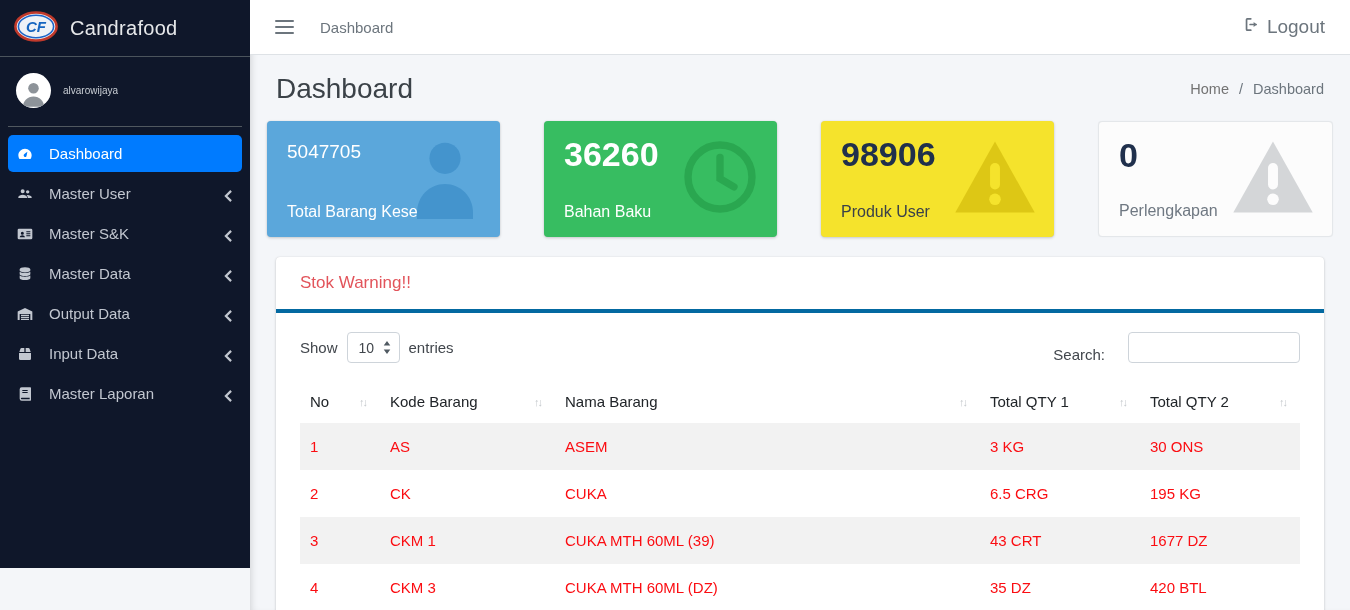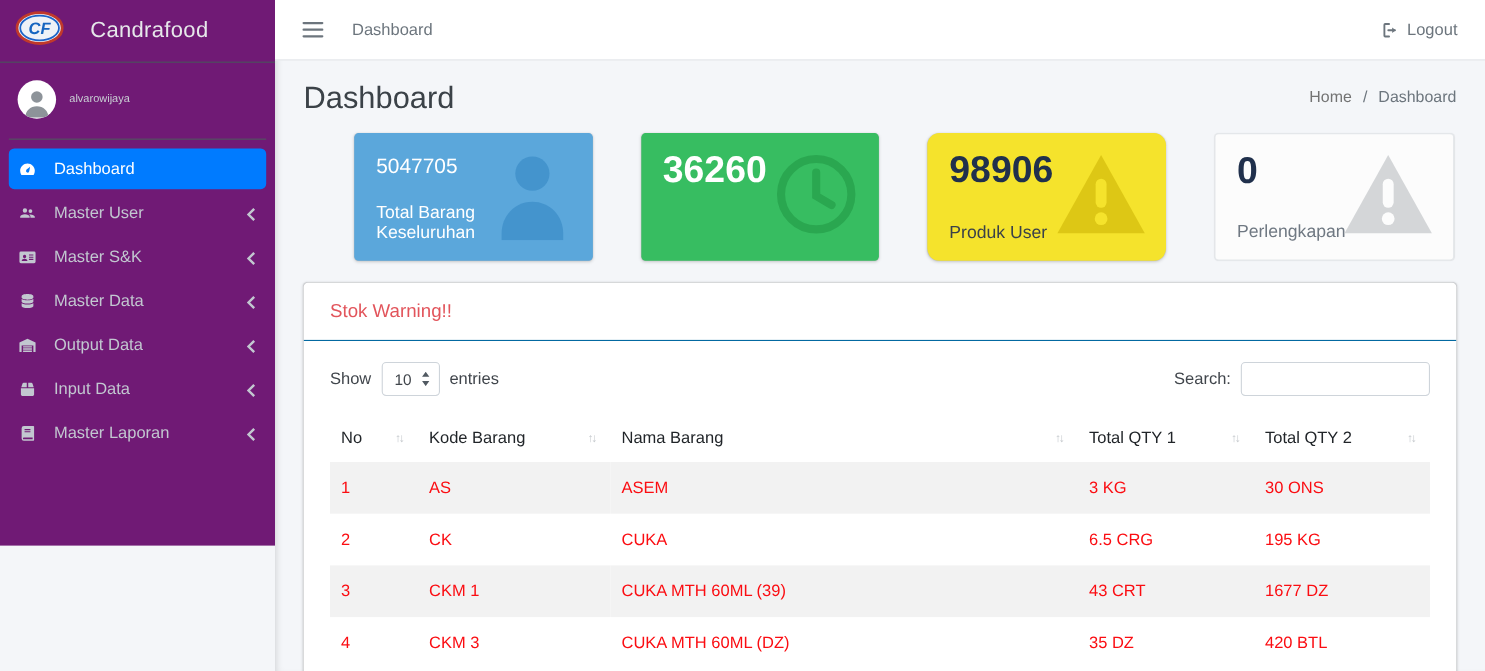--- a/index.html
+++ b/index.html
@@ -1,25 +1,25 @@
 <!DOCTYPE html>
 <html><head>
 <meta charset="utf-8">
 <style>
   * { margin:0; padding:0; box-sizing:border-box; }
   html,body { width:1350px; height:610px; overflow:hidden;
     font-family:"Liberation Sans", sans-serif; background:#f4f6f9; }
   .app { display:flex; width:1350px; height:610px; }
 
   
-  .sidebar { width:250px; min-width:250px; background:#701a75; color:#c2c7d0; height:496px; }
+  .sidebar { width:250px; min-width:250px; background:#0f172a; color:#c2c7d0; height:568px; }
   .brand { height:57px; display:flex; align-items:center; padding:0 14px;
     border-bottom:1px solid #4b545c; }
   .brand-logo { margin-right:12px; flex:0 0 auto; }
-  .brand-name { font-size:20px; color:#e6e8ea; letter-spacing:.3px;margin-left:12px; }
+  .brand-name { font-size:20px; color:#e6e8ea; letter-spacing:.3px; }
   .user-panel { display:flex; align-items:center; padding:16px 14px 18px 16px; }
   .avatar { width:35px; height:35px; border-radius:50%; background:#fff; overflow:hidden;
     display:flex; align-items:flex-end; justify-content:center; margin-right:12px; }
   .user-name { font-size:10px; color:#c9ced4; }
   .sidebar-divider { border-top:1px solid #50585f; margin:0 8px; }
   .nav { padding:8px; }
   .nav-item { display:flex; align-items:center; padding:10px 8px; border-radius:5px;
     margin-bottom:3px; font-size:15px; color:#c2c7d0; cursor:pointer; }
   .nav-item.active { background:#007bff; color:#fff; }
   .nav-icon { width:22px; height:17px; margin-right:11px; display:flex; align-items:center; }
@@ -29,68 +29,68 @@
   .chev svg { width:9px; height:12px; stroke:currentColor; fill:none; stroke-width:2.6; }
 
   
   .main { flex:1; display:flex; flex-direction:column; box-shadow:inset 6px 0 8px -6px rgba(0,0,0,.18); }
   .topnav { height:55px; background:#fff; border-bottom:1px solid #dee2e6;
     display:flex; align-items:center; padding:0 25px; }
   .hamburger { width:19px; display:flex; flex-direction:column; gap:3.5px; cursor:pointer; }
   .hamburger span { height:2.4px; background:#6c757d; border-radius:1px; }
   .topnav-link { margin-left:26px; color:#6c757d; font-size:15px; text-decoration:none; }
   .topnav-right { margin-left:auto; display:flex; align-items:flex-start; gap:7px;
-    color:#6c757d; font-size:15px; cursor:pointer; }
+    color:#6c757d; font-size:19px; cursor:pointer; }
   .topnav-right svg { width:17px; height:17px; }
 
   .content { flex:1; padding:0; overflow:hidden; }
   .content-header { display:flex; align-items:center; justify-content:space-between;
     padding:18px 26px 16px 26px; }
   .page-title { font-size:28px; color:#3b4248; font-weight:400; }
   .breadcrumb { font-size:14.5px; color:#6c757d; }
   .breadcrumb a { color:#737373; text-decoration:none; }
   .breadcrumb .sep { margin:0 6px; }
 
   
-  .cards { display:flex; gap:44px; padding:0 28px;margin-left:44px; }
+  .cards { display:flex; gap:44px; padding:0 17px; }
   .card-stat { flex:1; height:116px; border-radius:4px; position:relative; padding:14px 20px 16px 20px;
     box-shadow:0 0 1px rgba(0,0,0,.13), 0 1px 3px rgba(0,0,0,.18);
     display:flex; flex-direction:column; justify-content:space-between; }
   .card-blue   { background:#5ba7db; color:#fff; }
   .card-green  { background:#37bd61; color:#fff; }
-  .card-yellow { background:#f5e32c; color:#20304c;border-radius:11px; }
+  .card-yellow { background:#f5e32c; color:#20304c; }
   .card-white  { background:#fcfcfc; border:1px solid #e4e7ea; color:#20304c;
     box-shadow:0 0 1px rgba(0,0,0,.08); }
   .stat-value { font-size:34px; font-weight:700; line-height:1.15; }
   .card-blue .stat-value { font-size:19px; font-weight:400; margin-top:6px; }
   .stat-label { font-size:16px; }
   .card-yellow .stat-label { color:#3a4149; }
   .card-white  .stat-label { color:#6f7882; }
   .stat-icon { position:absolute; right:16px; top:50%; transform:translateY(-50%); }
   .card-blue  .stat-icon svg { fill:#4494cd; }
   .card-green .stat-icon svg { fill:none; stroke:#2aa750; }
   .card-yellow .stat-icon .tri { fill:#ddc715; }
   .card-yellow .stat-icon .cut { fill:#f5e32c; }
   .card-white  .stat-icon .tri { fill:#d4d6d8; }
   .card-white  .stat-icon .cut { fill:#fcfcfc; }
 
   
   .warn-card { margin:20px 26px 0 26px; background:#fff; border-radius:4px;
     box-shadow:0 0 1px rgba(0,0,0,.13), 0 1px 3px rgba(0,0,0,.18); height:400px; overflow:hidden; }
-  .warn-header { padding:16px 24px; border-bottom:1px solid #0369a1; }
+  .warn-header { padding:16px 24px; border-bottom:4px solid #0369a1; }
   .warn-title { color:#e2545b; font-size:17px; }
   .warn-body { padding:19px 24px; }
   .table-controls { display:flex; align-items:center; justify-content:space-between;
     font-size:15px; color:#41464c; }
   .show-group { display:flex; align-items:center; gap:9px; }
   .page-size { width:53px; height:31px; border:1px solid #ced4da; border-radius:4px;
     display:flex; align-items:center; justify-content:space-between; padding:0 8px 0 11px;
     font-size:14px; color:#41464c; cursor:pointer; background:#fff; }
   .page-size svg { width:8px; height:13px; fill:#515a62; }
-  .search-group { display:flex; align-items:center; gap:9px; }
+  .search-group { display:flex; align-items:flex-end; gap:23px; }
   .search-input { width:172px; height:31px; border:1px solid #ced4da; border-radius:4px;
     padding:0 8px; font-size:14px; outline:none; background:#fff; }
 
   table { width:100%; border-collapse:collapse; margin-top:17px; table-layout:fixed; }
   th { text-align:left; font-size:15px; color:#212529; font-weight:400; padding:13px 10px; }
   .th-inner { display:flex; align-items:center; }
   .sort { margin-left:auto; font-size:11px; color:#c5c9cd; letter-spacing:-2px; padding-right:4px; }
   td { font-size:15px; color:#fb0d12; padding:15px 10px; }
   tbody tr:nth-child(odd) { background:#f2f2f2; }
   col.c-no{width:8%} col.c-kode{width:17.5%} col.c-nama{width:42.5%}
@@ -261,20 +261,21 @@
           <span class="stat-icon">
             <svg width="78" height="84" viewBox="0 0 100 108">
               <circle cx="50" cy="30" r="20"></circle>
               <path d="M14 100c0-21 16-37 36-37s36 16 36 37v8H14z"></path>
             </svg>
           </span>
         </div>
 
         <div class="card-stat card-green">
           <div class="stat-value">36260</div>
+          <div class="stat-label">Bahan Baku</div>
           <span class="stat-icon">
             <svg width="82" height="82" viewBox="0 0 100 100" stroke-linecap="round">
               <circle cx="50" cy="50" r="39" stroke-width="9"></circle>
               <path d="M50 26v26l17 10" stroke-width="9"></path>
             </svg>
           </span>
         </div>
 
         <div class="card-stat card-yellow">
           <div class="stat-value">98906</div>

